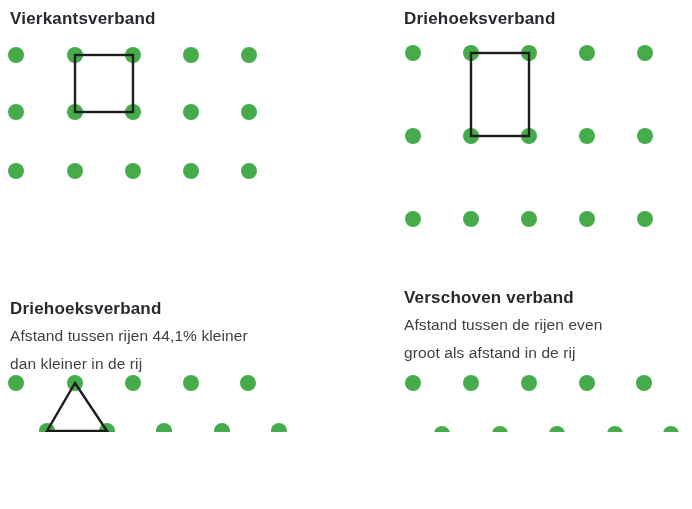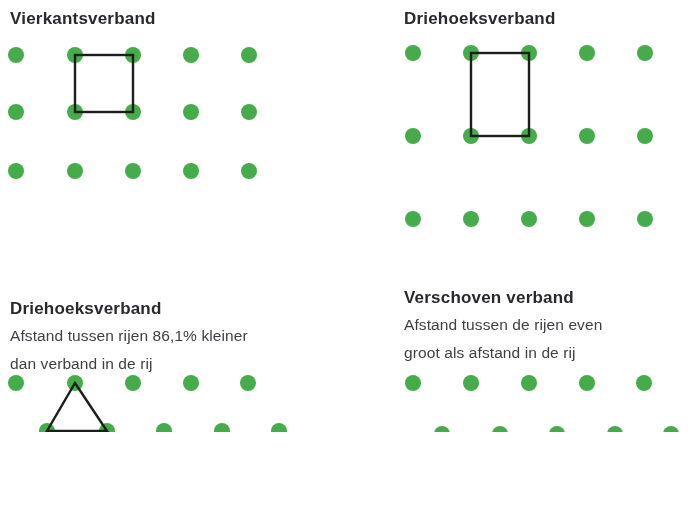--- a/index.html
+++ b/index.html
@@ -39,22 +39,22 @@
 <body>
 
 <div id="stage">
 
   <h2 class="panel-title title-tl">Vierkantsverband</h2>
 
   <h2 class="panel-title title-tr">Driehoeksverband</h2>
 
   <div class="text-block block-bl">
     <h2 class="panel-title">Driehoeksverband</h2>
-    <p class="subtitle-line">Afstand tussen rijen 86,1% kleiner</p>
-    <p class="subtitle-line">dan verband in de rij</p>
+    <p class="subtitle-line">Afstand tussen rijen 44,1% kleiner</p>
+    <p class="subtitle-line">dan kleiner in de rij</p>
   </div>
 
   <div class="text-block block-br">
     <h2 class="panel-title">Verschoven verband</h2>
     <p class="subtitle-line">Afstand tussen de rijen even</p>
     <p class="subtitle-line">groot als afstand in de rij</p>
   </div>
 
   <div id="dot-layer">
       <div class="dot" style="left: 8px; top: 47px; width: 16px; height: 16px;"></div>

